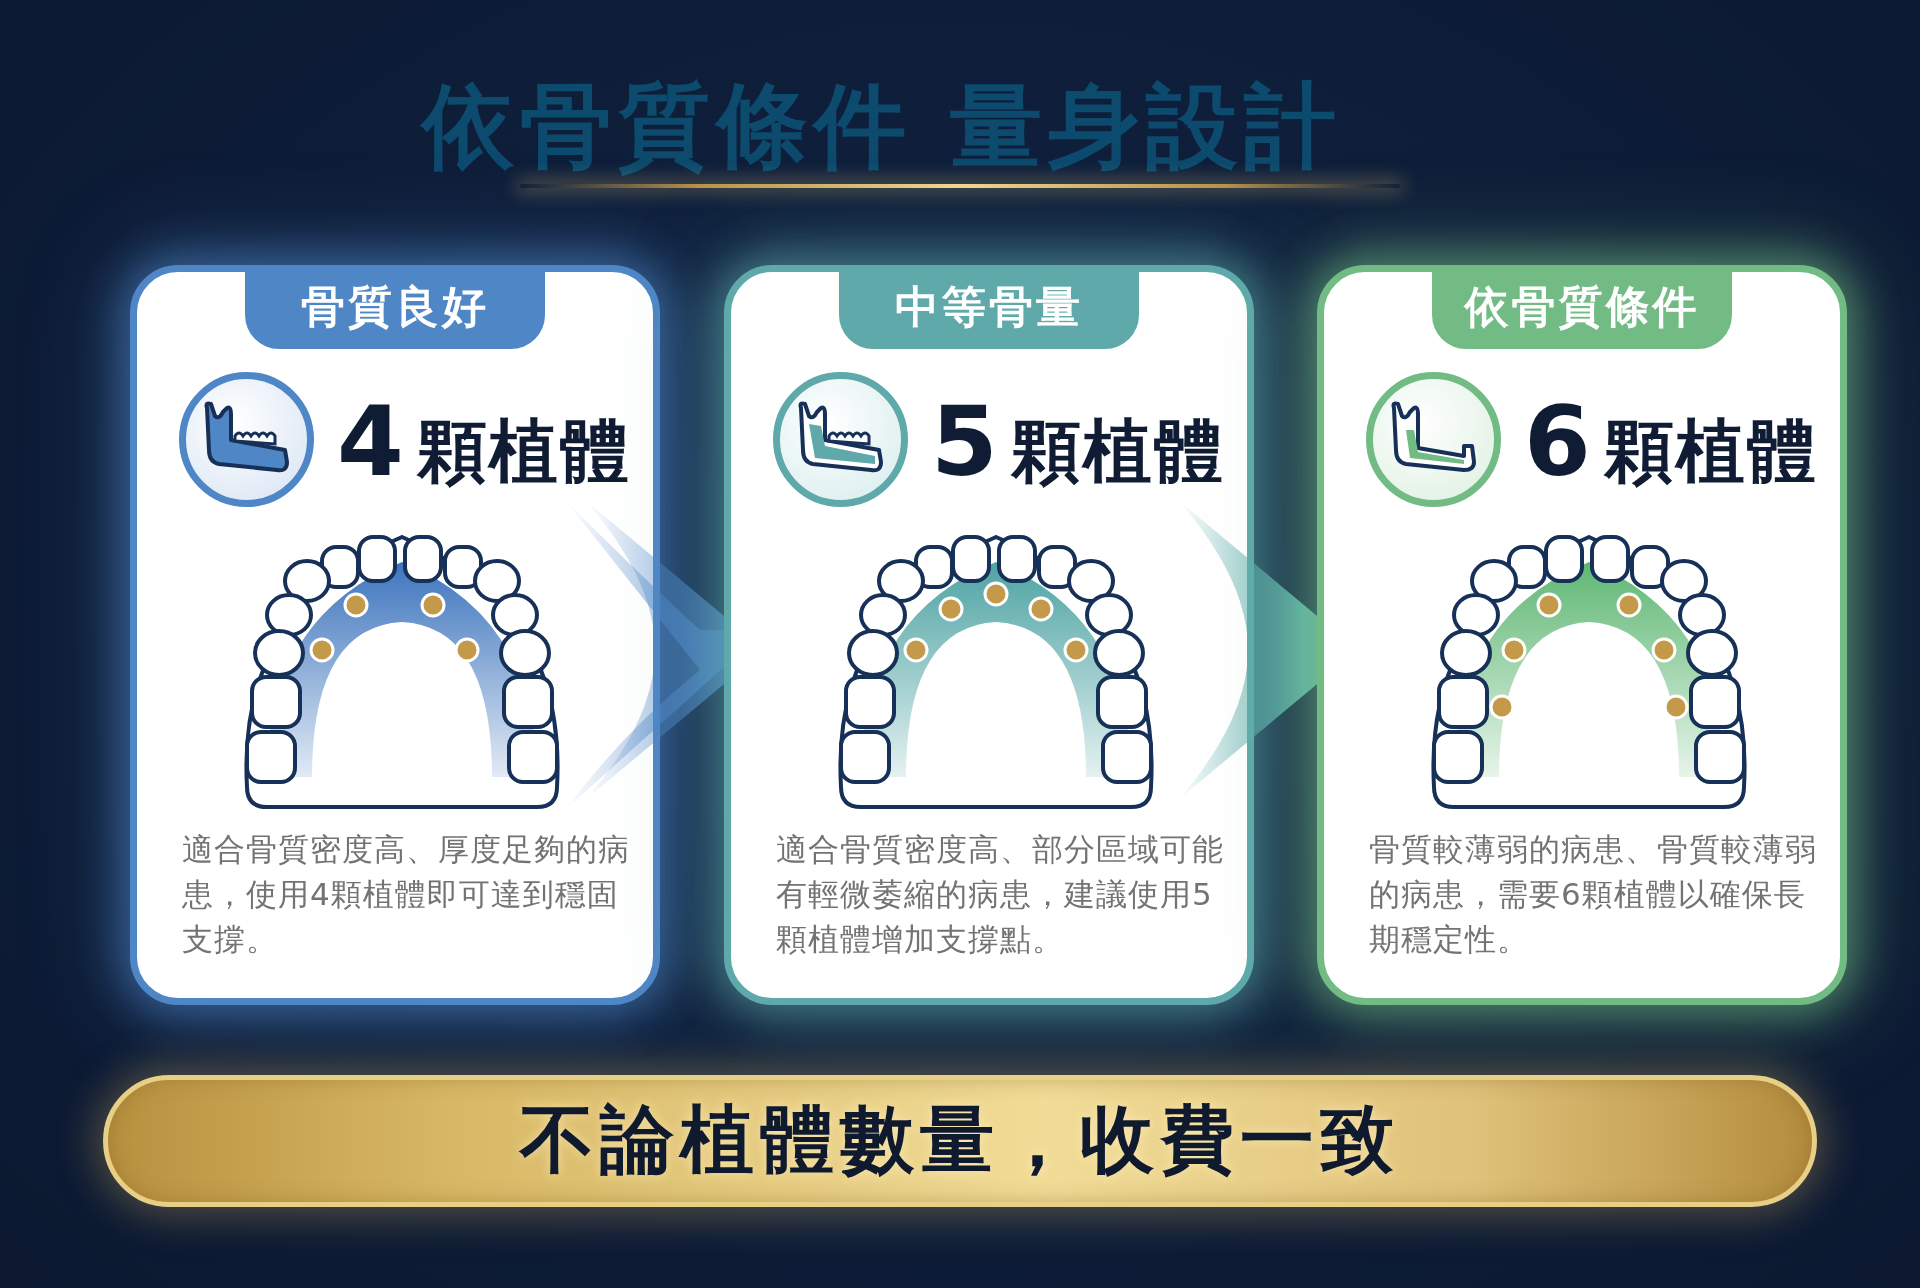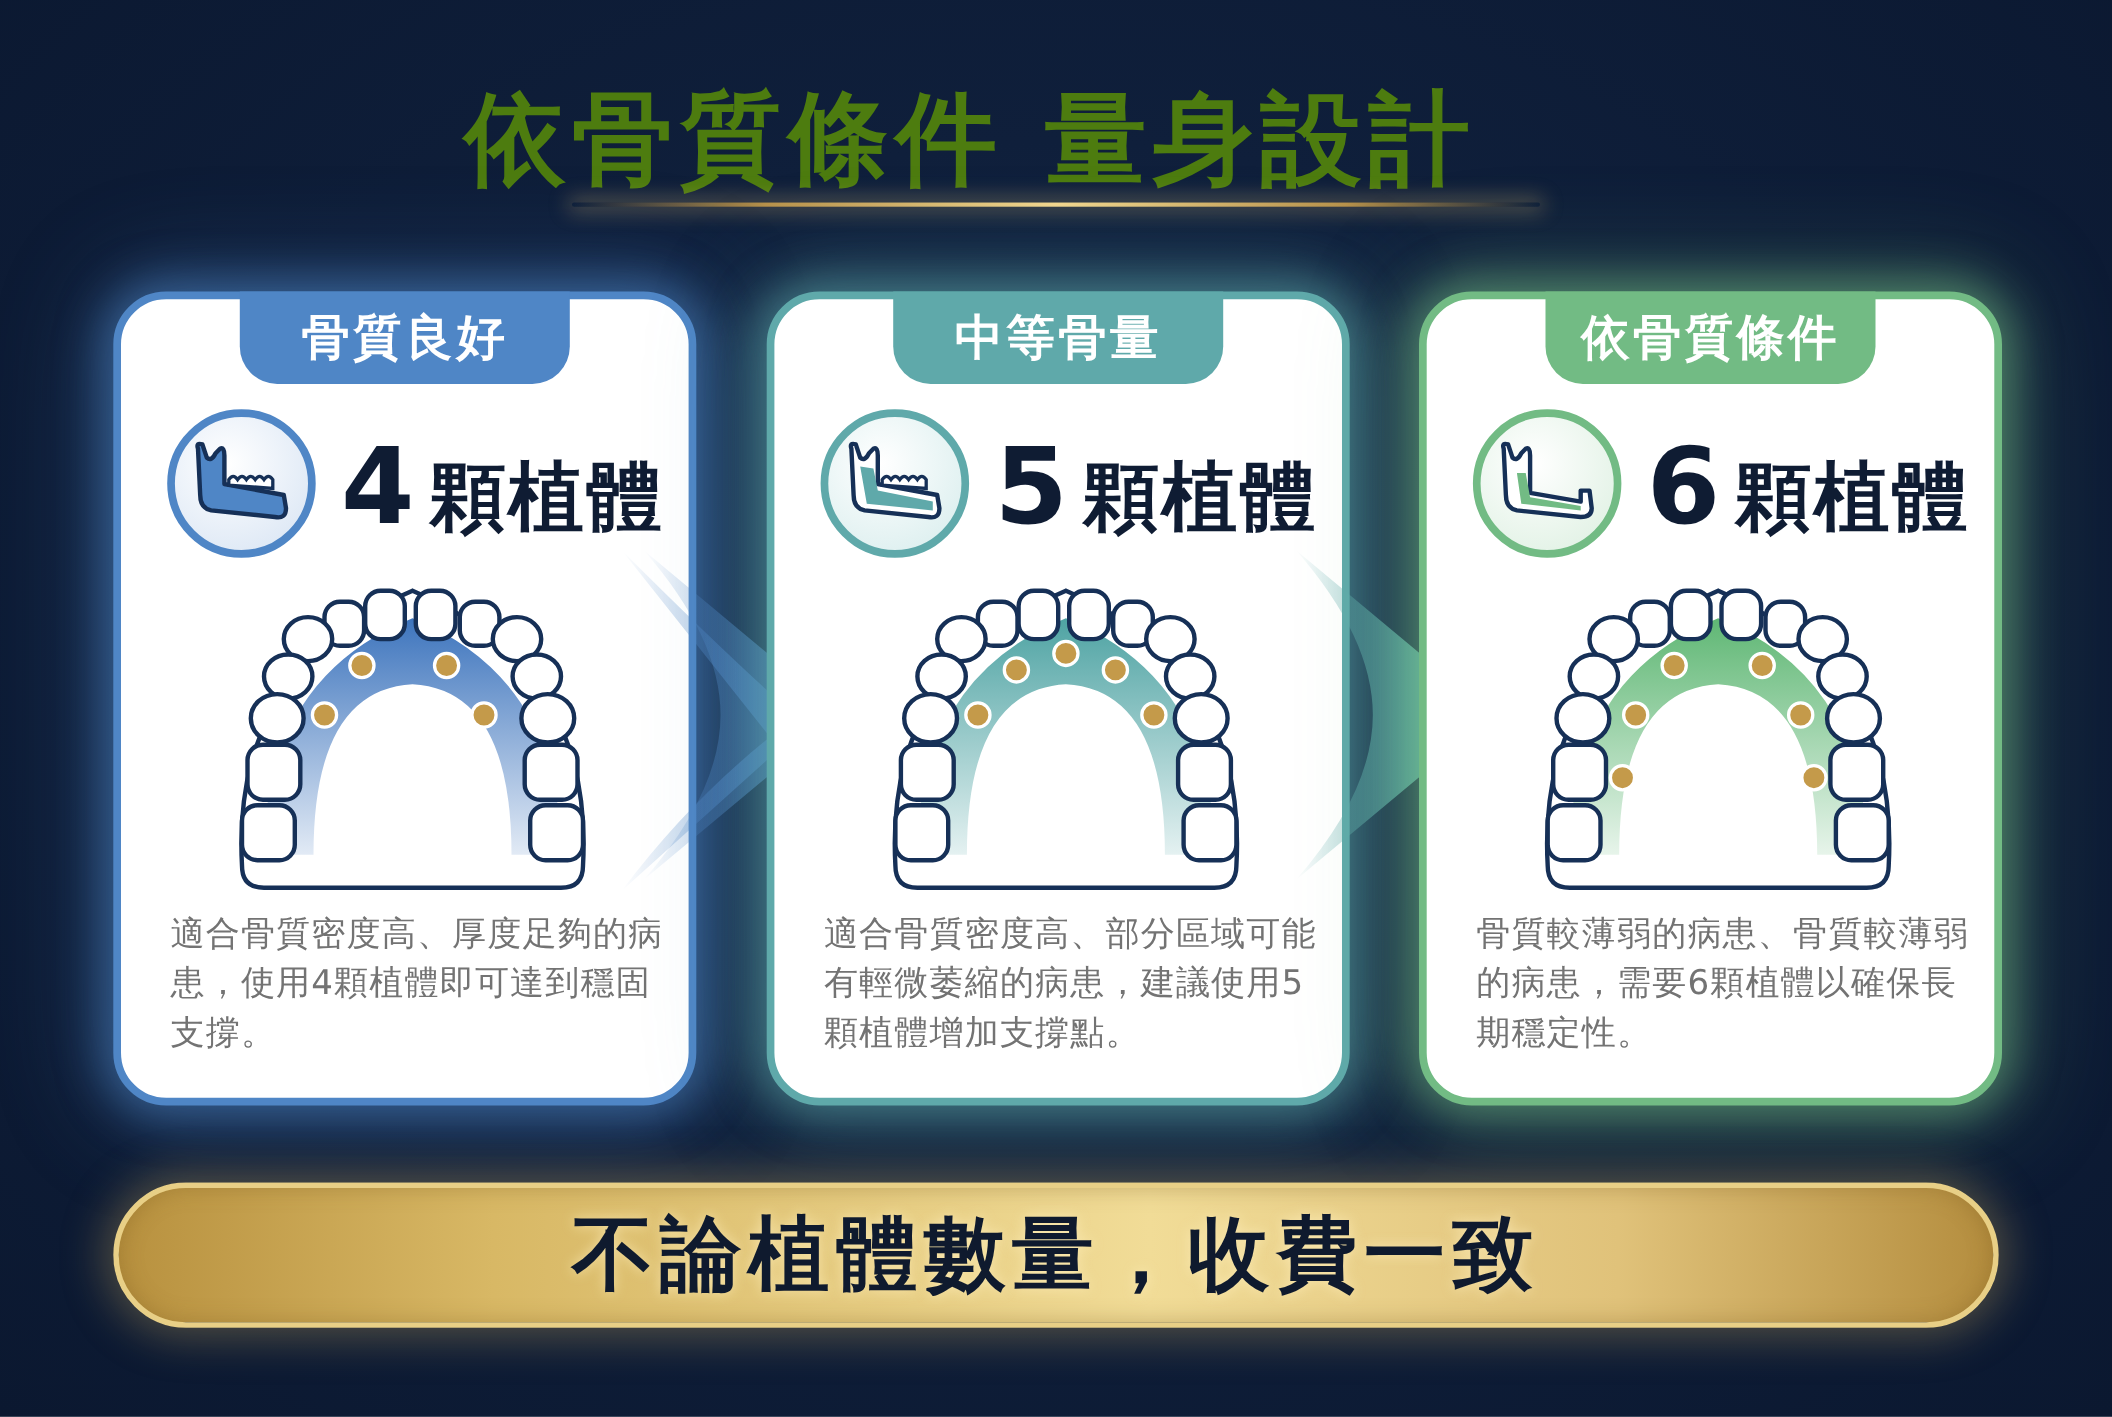--- a/index.html
+++ b/index.html
@@ -4,32 +4,33 @@
 <style>
   *{box-sizing:border-box;margin:0;padding:0;}
   html,body{width:1920px;height:1288px;overflow:hidden;}
   body{
     background:radial-gradient(ellipse at 50% 45%, #14294a 0%, #0f1f3b 45%, #0b1830 100%);
     font-family:"DejaVu Sans","Liberation Sans",sans-serif;
     position:relative;
   }
   .title{
     position:absolute;left:0;top:72px;width:1744px;text-align:center;
-    color:#4d7c0f;font-size:92px;font-weight:700;letter-spacing:6px;line-height:110px;padding-left:20px;
+    color:#0c4a6e;font-size:92px;font-weight:700;letter-spacing:6px;line-height:110px;padding-left:20px;
   }
   .title-rule{
     position:absolute;left:520px;top:184px;width:880px;height:4px;border-radius:2px;
     background:linear-gradient(90deg, rgba(201,165,92,0) 0%, #b8924a 20%, #f4d88f 50%, #b8924a 80%, rgba(201,165,92,0) 100%);
     box-shadow:0 0 18px 4px rgba(232,196,116,0.35);
   }
   .card{
     position:absolute;top:265px;width:530px;height:740px;background:#fff;
     border-radius:48px;border:7px solid var(--c);
     box-shadow:0 0 40px 10px var(--glow), 0 0 90px 20px var(--glow2);
     overflow:visible;
+    margin-left:27px;
   }
   .card .tab{
     position:absolute;left:50%;transform:translateX(-50%);top:-7px;
     width:300px;height:84px;background:var(--c);
     border-radius:0 0 34px 34px;display:flex;align-items:center;justify-content:center;
     color:#fff;font-size:44px;font-weight:700;letter-spacing:3px;
   }
   .card .icon-circle{
     position:absolute;left:42px;top:100px;width:135px;height:135px;border-radius:50%;
     border:7px solid var(--c);background:radial-gradient(circle at 40% 35%, #ffffff 0%, var(--soft) 100%);

